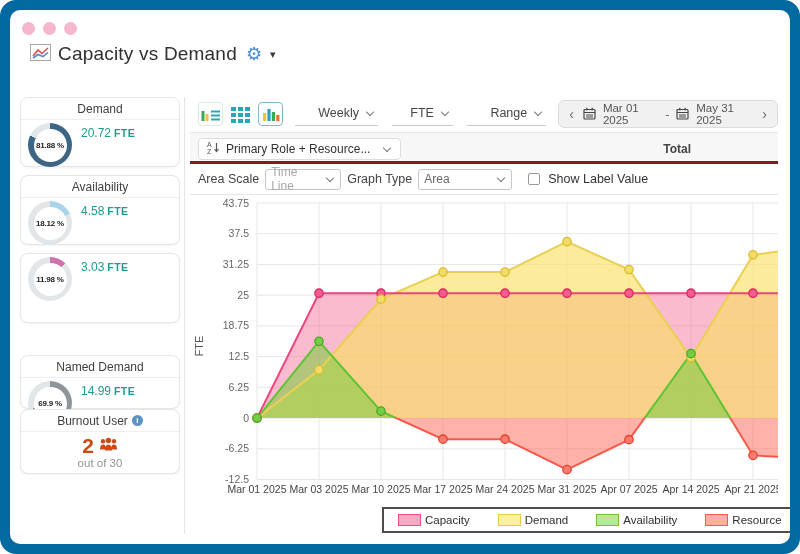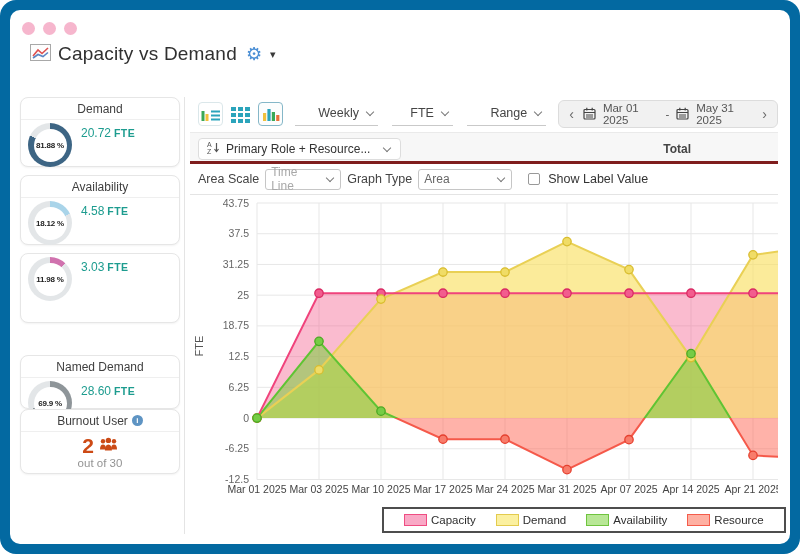--- a/index.html
+++ b/index.html
@@ -63,21 +63,21 @@
   .bs-scale { width:76px; color:#a8a8a8; }
   .bs-type  { width:94px; color:#666; margin-right:6px; }
   .cbx { width:12px; height:12px; border:1px solid #999; border-radius:2px; background:#fff; appearance:none; -webkit-appearance:none; margin:0 2px 0 4px; }
   .cbx-label { font-size:12.5px; color:#333; }
 
   
   .chart-wrap { position:absolute; left:180px; top:186px; width:588px; height:308px; }
   #chart text { font-family:"Liberation Sans", sans-serif; }
 
   
-  .legend { position:absolute; left:372px; top:497px; height:26px; display:flex; align-items:center; gap:20px; border:2px solid #4d4d4d; background:#fff; padding:0 20px; }
+  .legend { position:absolute; left:372px; top:497px; height:26px; display:flex; align-items:center; gap:28px; border:2px solid #4d4d4d; background:#fff; padding:0 14px; }
   .legend-item { display:flex; align-items:center; gap:4px; }
   .legend-swatch { width:23px; height:12px; border:1px solid; }
   .legend-text { font-size:11.5px; color:#2e2e2e; }
 </style>
 </head>
 <body>
 
 <div class="frame">
   <div class="card">
 
@@ -128,21 +128,21 @@
         <div><span class="fte-val">3.03</span><span class="fte-unit">FTE</span></div>
       </div>
     </div>
 
     <div class="scard" style="top:321px;height:54px;margin-top:24px;">
       <div class="scard-title">Named Demand</div>
       <div class="scard-body">
         <div class="donut" style="background: conic-gradient(rgb(142, 149, 153) 69.9%, rgb(227, 230, 232) 0deg);">
           <div class="hole">69.9 %</div>
         </div>
-        <div><span class="fte-val">28.60</span><span class="fte-unit">FTE</span></div>
+        <div><span class="fte-val">14.99</span><span class="fte-unit">FTE</span></div>
       </div>
     </div>
 
     <div class="scard" style="top:399px;height:65px;">
       <div class="scard-title">
         <span>Burnout User</span>
         <span class="info-icon"></span>
       </div>
       <div class="burn-body">
         <div class="burn-line">

